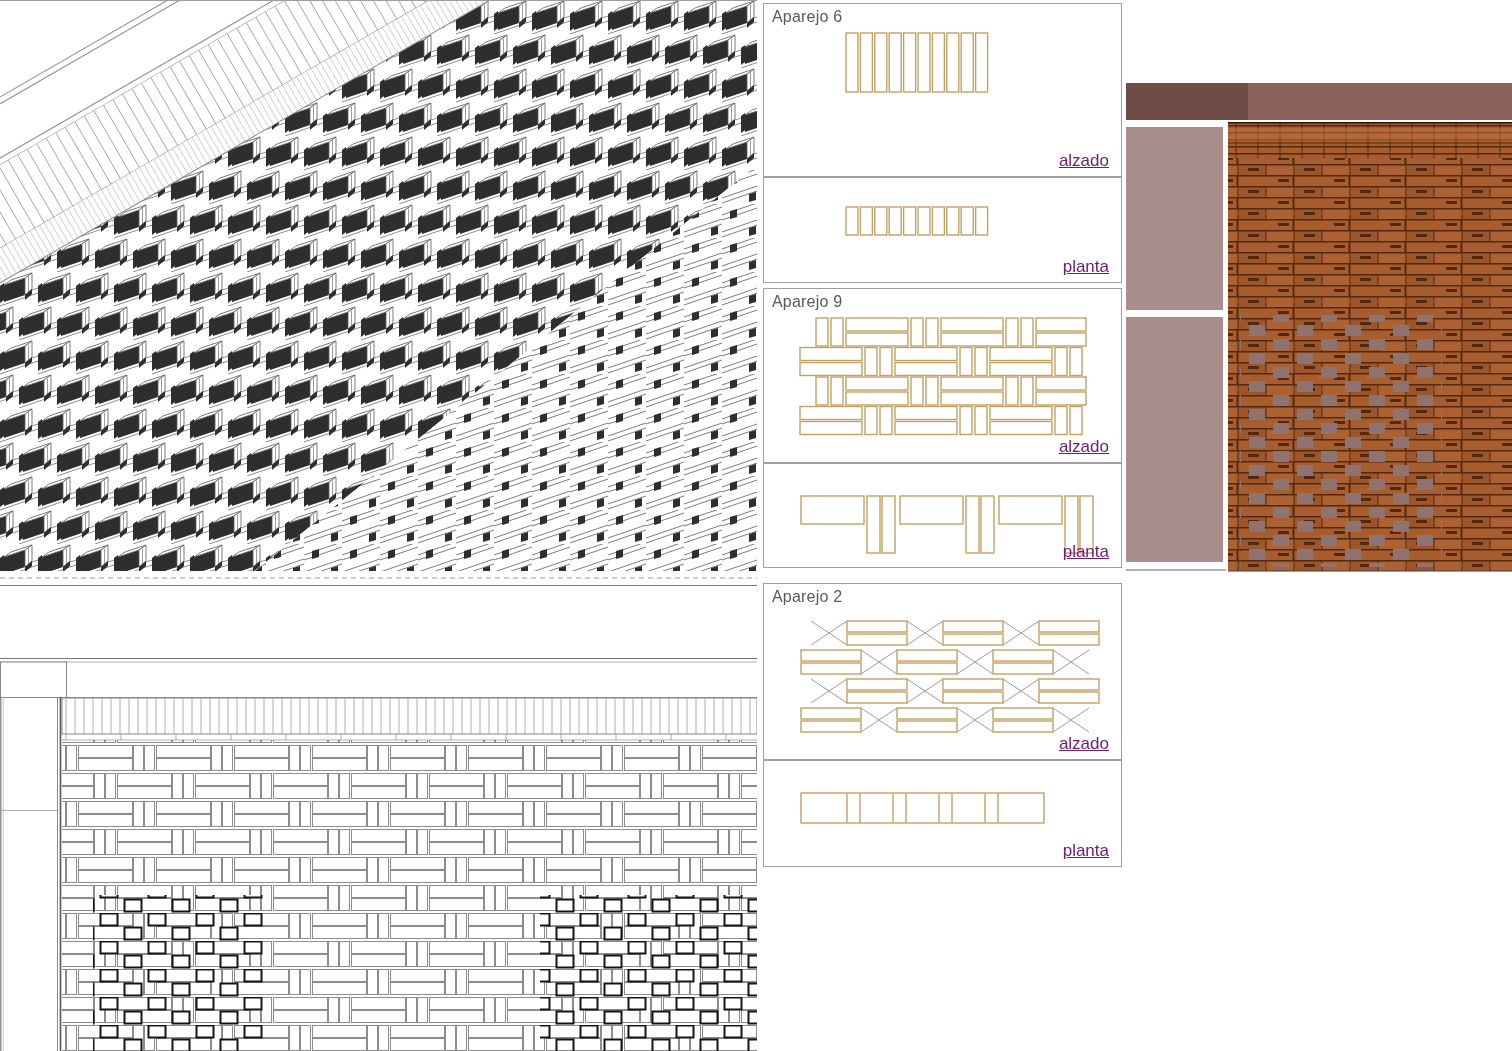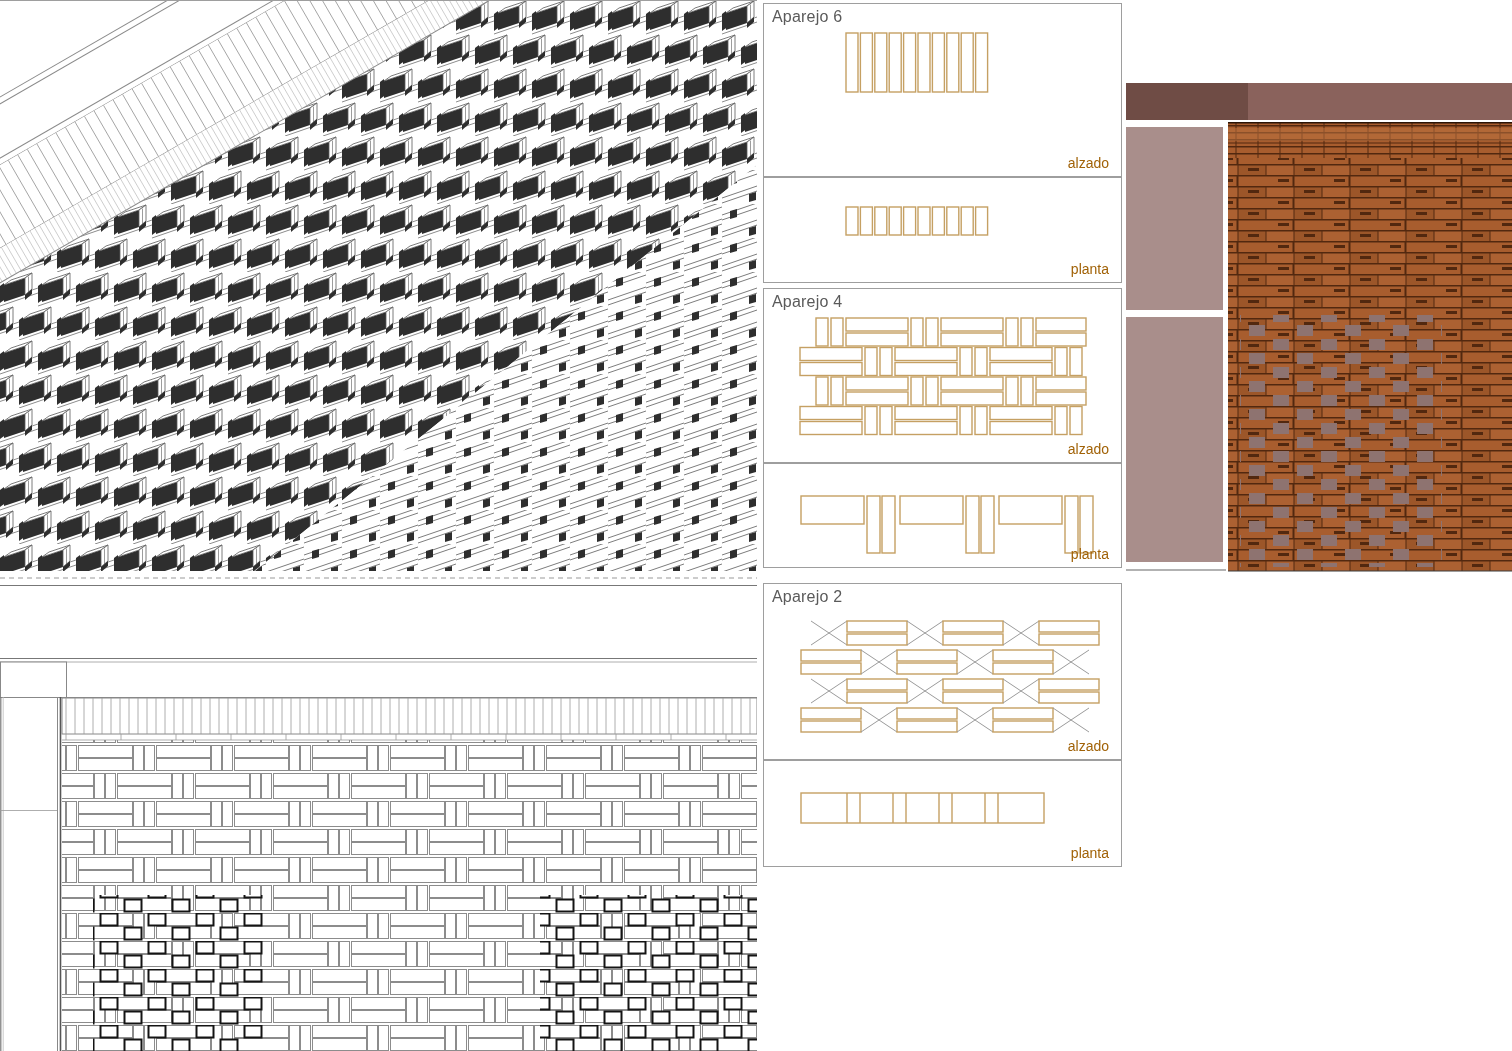--- a/index.html
+++ b/index.html
@@ -1,21 +1,21 @@
 <!DOCTYPE html>
 <html><head>
 <meta charset="utf-8">
 <style>
   html,body{margin:0;padding:0;background:#ffffff;}
   body{font-family:"Liberation Sans", sans-serif;}
   #sheet{position:relative;width:1512px;height:1051px;background:#fff;overflow:hidden;}
   .viewport{position:absolute;}
   .box{position:absolute;background:#fff;border:1px solid #9E9E9E;box-sizing:border-box;}
   .title{position:absolute;top:4px;left:8px;font-size:16px;color:#5A5A5A;letter-spacing:.2px;text-align:center;}
-  .viewlabel{position:absolute;bottom:5px;right:12px;font-size:14px;color:#a16207;}
+  .viewlabel{position:absolute;bottom:5px;right:12px;font-size:17px;color:#701a75;text-decoration:underline;}
   svg{display:block;position:absolute;top:0;left:0;}
 </style>
 </head>
 <body>
 
 <div id="sheet">
 
   <div id="axon-view" class="viewport" style="left:0;top:0;width:757px;height:575px;">
       <svg width="757" height="575" viewBox="0 0 757 575" xmlns="http://www.w3.org/2000/svg">
         <defs>
@@ -999,21 +999,21 @@
           <rect x="131" y="117.5" width="62" height="13" fill="#fff" stroke="#C5A063" stroke-width="1.4"></rect>
           <rect x="131" y="132.5" width="62" height="13" fill="#fff" stroke="#C5A063" stroke-width="1.4"></rect>
           <rect x="196" y="117.5" width="12" height="28" fill="#fff" stroke="#C5A063" stroke-width="1.4"></rect>
           <rect x="211" y="117.5" width="12" height="28" fill="#fff" stroke="#C5A063" stroke-width="1.4"></rect>
           <rect x="226" y="117.5" width="62" height="13" fill="#fff" stroke="#C5A063" stroke-width="1.4"></rect>
           <rect x="226" y="132.5" width="62" height="13" fill="#fff" stroke="#C5A063" stroke-width="1.4"></rect>
           <rect x="291" y="117.5" width="12" height="28" fill="#fff" stroke="#C5A063" stroke-width="1.4"></rect>
           <rect x="306" y="117.5" width="12" height="28" fill="#fff" stroke="#C5A063" stroke-width="1.4"></rect>
         </svg>
       </div>
-    <span class="title">Aparejo 4</span>
+    <span class="title">Aparejo 9</span>
     <span class="viewlabel">alzado</span>
   </div>
   <div class="box" style="left:763px;top:463px;width:359px;height:105px;">
     <div id="d-a4p" style="position:relative;width:100%;height:100%;">
         <svg width="357" height="103" viewBox="0 0 357 103" xmlns="http://www.w3.org/2000/svg">
           <rect x="37" y="32" width="63" height="28" fill="#fff" stroke="#C5A063" stroke-width="1.4"></rect>
           <rect x="103" y="32" width="13" height="57" fill="#fff" stroke="#C5A063" stroke-width="1.4"></rect>
           <rect x="118" y="32" width="13" height="57" fill="#fff" stroke="#C5A063" stroke-width="1.4"></rect>
           <rect x="136" y="32" width="63" height="28" fill="#fff" stroke="#C5A063" stroke-width="1.4"></rect>
           <rect x="202" y="32" width="13" height="57" fill="#fff" stroke="#C5A063" stroke-width="1.4"></rect>

